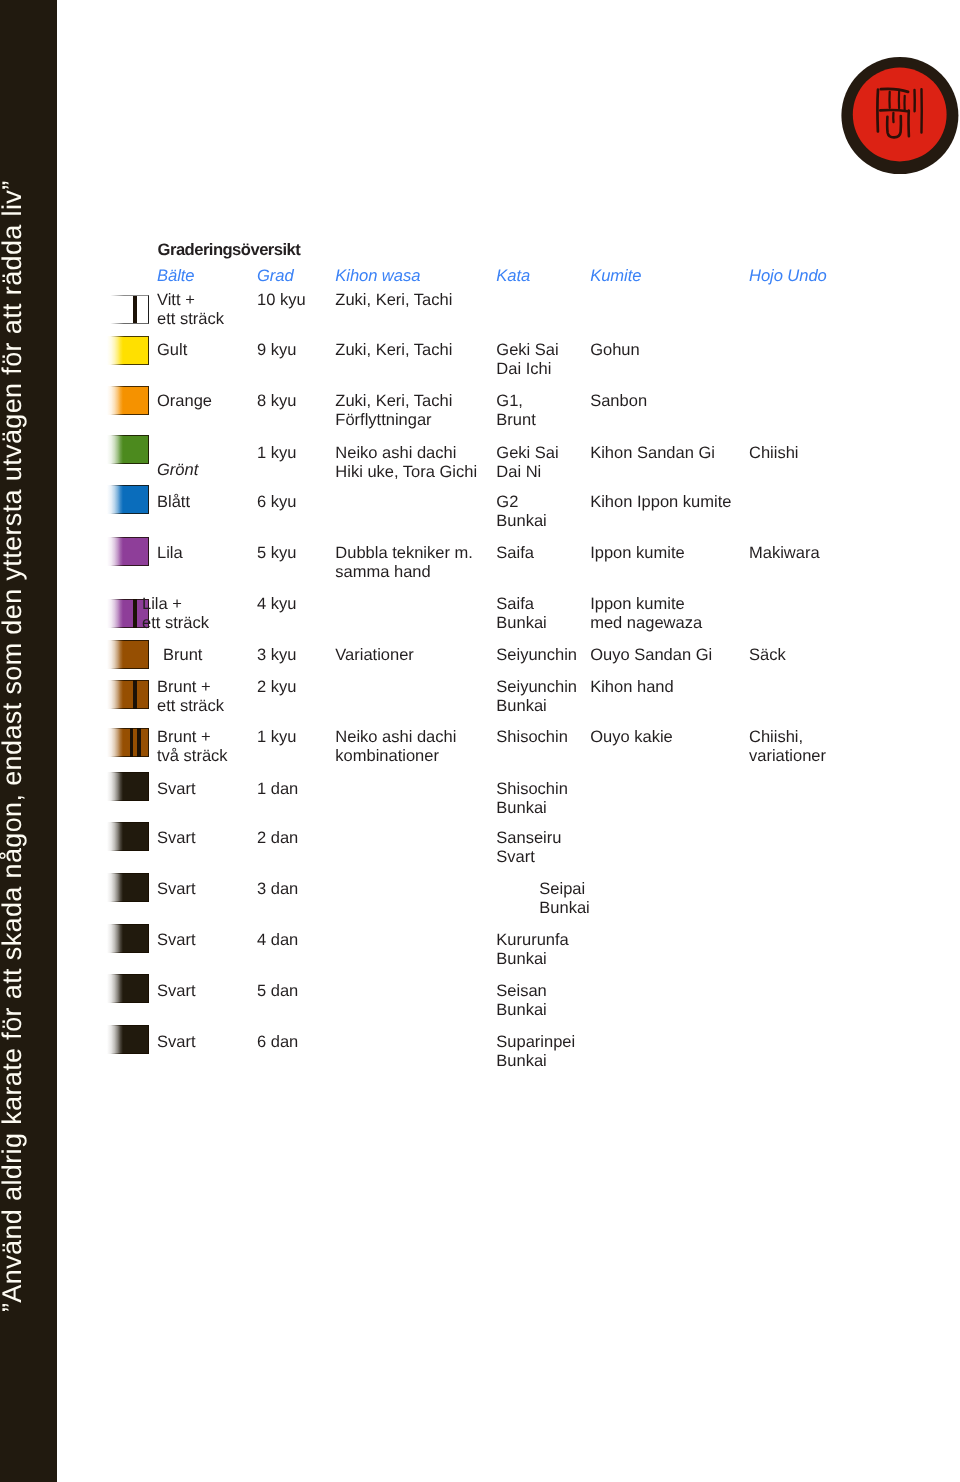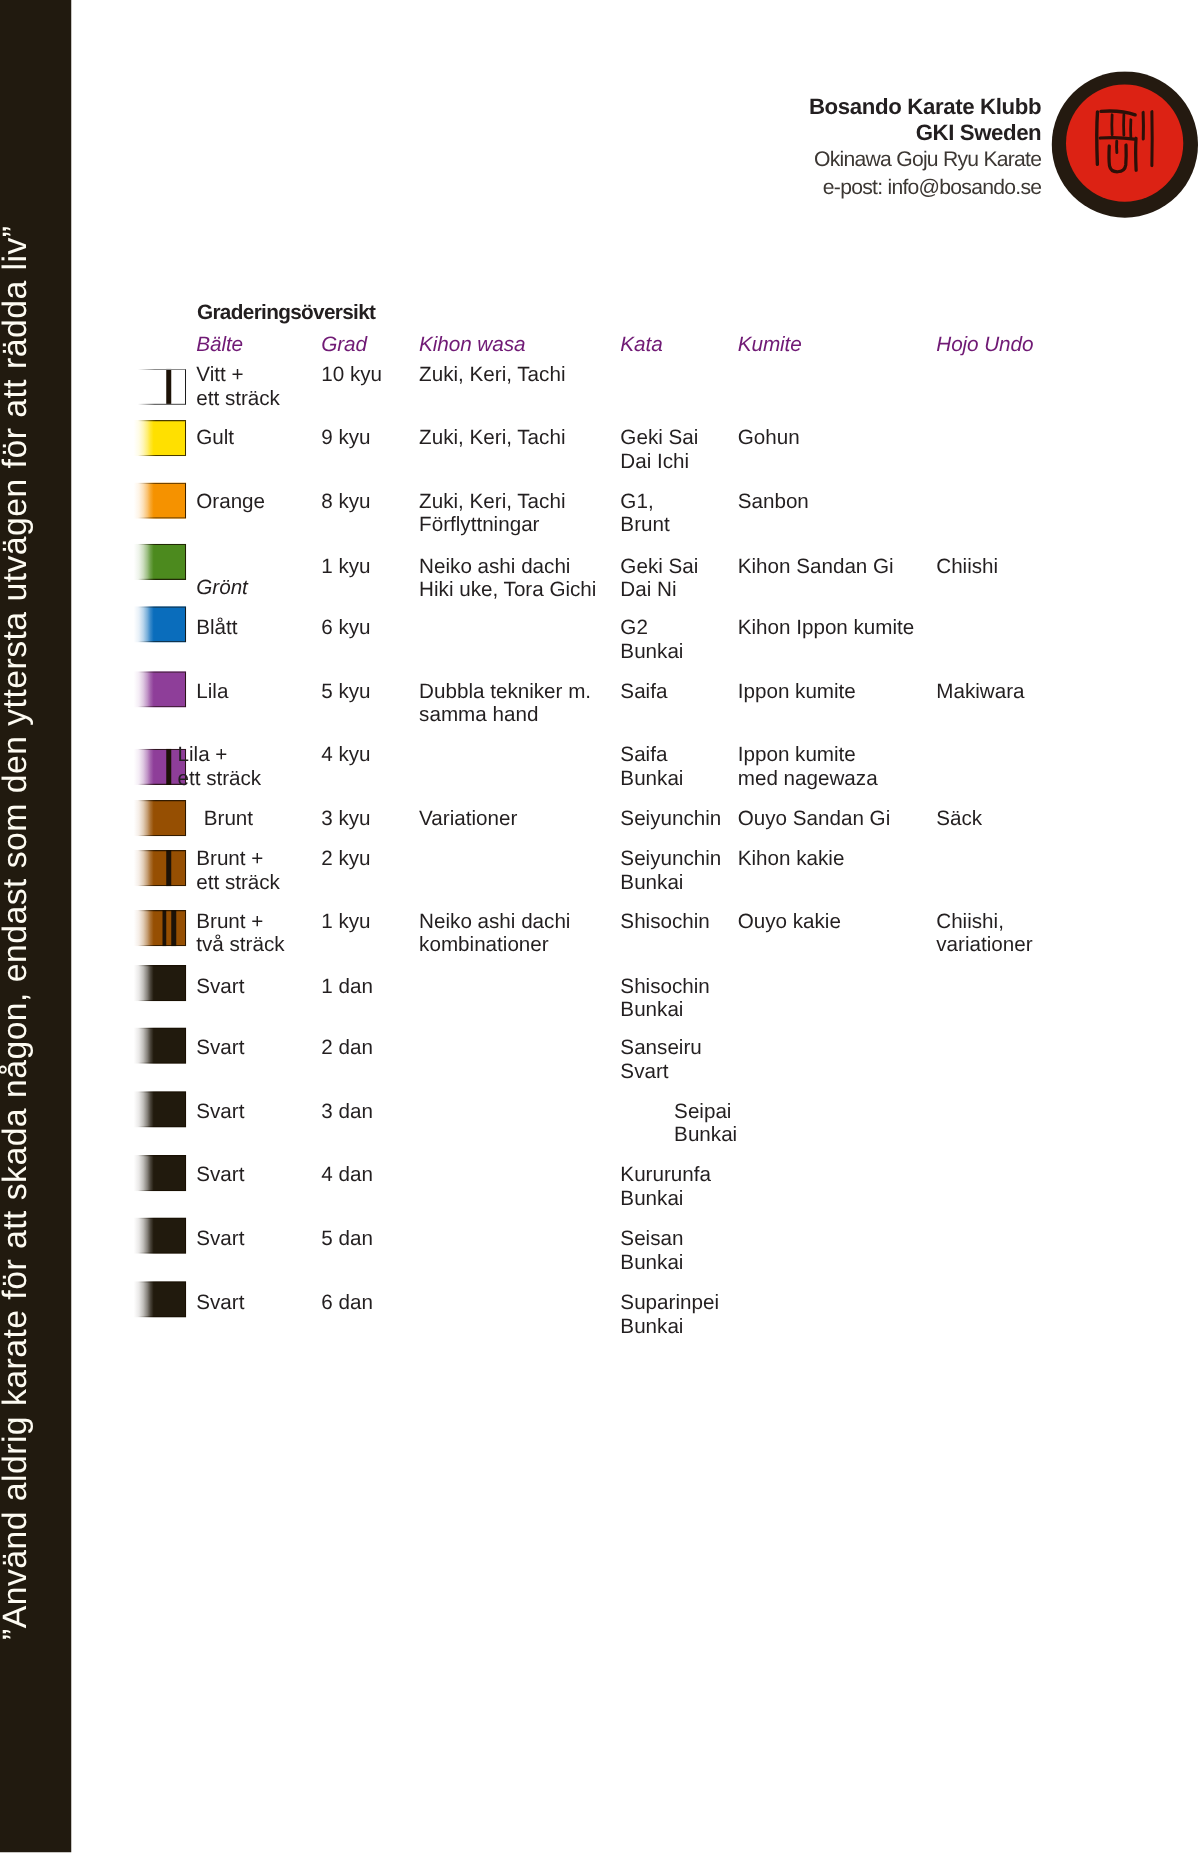--- a/index.html
+++ b/index.html
@@ -42,21 +42,21 @@
   .logo { position:absolute; left:841px; top:57px; width:118px; height:119px; }
 
   
   .tbl-title {
     position:absolute; left:157.6px; top:240.2px;
     font-weight:bold; font-size:16.6px; line-height:19px; color:#231f20;
     letter-spacing:-0.53px;
   }
   .col-hdr {
     position:absolute; top:265.5px;
-    font-style:italic; font-size:16.6px; line-height:19px; color:#701a75;
+    font-style:italic; font-size:16.6px; line-height:19px; color:#3b82f6;
     letter-spacing:-0.08px;
   }
   .cell {
     position:absolute;
     font-size:16.5px; color:#231f20;
     line-height:19px;
     white-space:pre-line;
   }
   .swatch {
     position:absolute; left:107px; width:42px; height:29px;
@@ -77,26 +77,20 @@
 </style>
 </head>
 <body>
 
 <div class="page">
 
   <div class="sidebar">
     <div class="sidebar-quote">”Använd aldrig karate för att skada någon, endast som den yttersta utvägen för att rädda liv”</div>
   </div>
 
-  <div class="brand">
-    <div class="b1">Bosando Karate Klubb</div>
-    <div class="b2">GKI Sweden</div>
-    <div class="b3">Okinawa Goju Ryu Karate</div>
-    <div class="b4">e-post: info@bosando.se</div>
-  </div>
 
   <div class="logo">
     <svg viewBox="0 0 118 119" width="118" height="119">
       <circle cx="58.9" cy="58.6" r="58.5" fill="#241a10"></circle>
       <circle cx="58.7" cy="57.5" r="46.9" fill="#dc2214"></circle>
       <g fill="none" stroke="#2c1008" stroke-linecap="round" stroke-linejoin="round">
         <path d="M 37.0 32.5 C 36.4 41.0 36.3 59.0 36.9 74.5" stroke-width="2.7"></path>
         <path d="M 39.8 32.1 C 47.5 31.5 57.5 31.6 67.1 34.9" stroke-width="2.7"></path>
         <path d="M 48.7 34.8 C 48.4 40.0 48.4 46.0 48.7 50.8" stroke-width="2.2"></path>
         <path d="M 58.1 34.8 C 57.8 40.0 57.8 46.0 58.1 51.1" stroke-width="2.2"></path>
@@ -224,21 +218,21 @@
         <div class="swatch" style="top: 680px;">
           <div class="fill" style="background: linear-gradient(to right, rgb(255, 255, 255) 0%, rgb(245, 237, 230) 10%, rgb(226, 206, 184) 18%, rgb(197, 158, 116) 26%, rgb(169, 111, 48) 32%, rgb(150, 79, 2) 38%, rgb(150, 79, 2) 100%);"></div>
           <div class="stripe" style="left: 26px;"></div>
           <div class="edge dark"></div>
         </div>
         <div class="cell" style="left: 157px; top: 678px;">Brunt +
 ett sträck</div>
         <div class="cell" style="left: 257px; top: 678px;">2 kyu</div>
         <div class="cell" style="left: 496.3px; top: 678px;">Seiyunchin
 Bunkai</div>
-        <div class="cell" style="left: 590.2px; top: 678px;">Kihon kakie</div>
+        <div class="cell" style="left: 590.2px; top: 678px;">Kihon hand</div>
       </div>
       <div class="row">
         <div class="swatch" style="top: 728px;">
           <div class="fill" style="background: linear-gradient(to right, rgb(255, 255, 255) 0%, rgb(245, 237, 230) 10%, rgb(226, 206, 184) 18%, rgb(197, 158, 116) 26%, rgb(169, 111, 48) 32%, rgb(150, 79, 2) 38%, rgb(150, 79, 2) 100%);"></div>
           <div class="stripe" style="left: 22.6px;"></div>
           <div class="stripe" style="left: 29.9px;"></div>
           <div class="edge dark"></div>
         </div>
         <div class="cell" style="left: 157px; top: 728px;">Brunt +
 två sträck</div>

